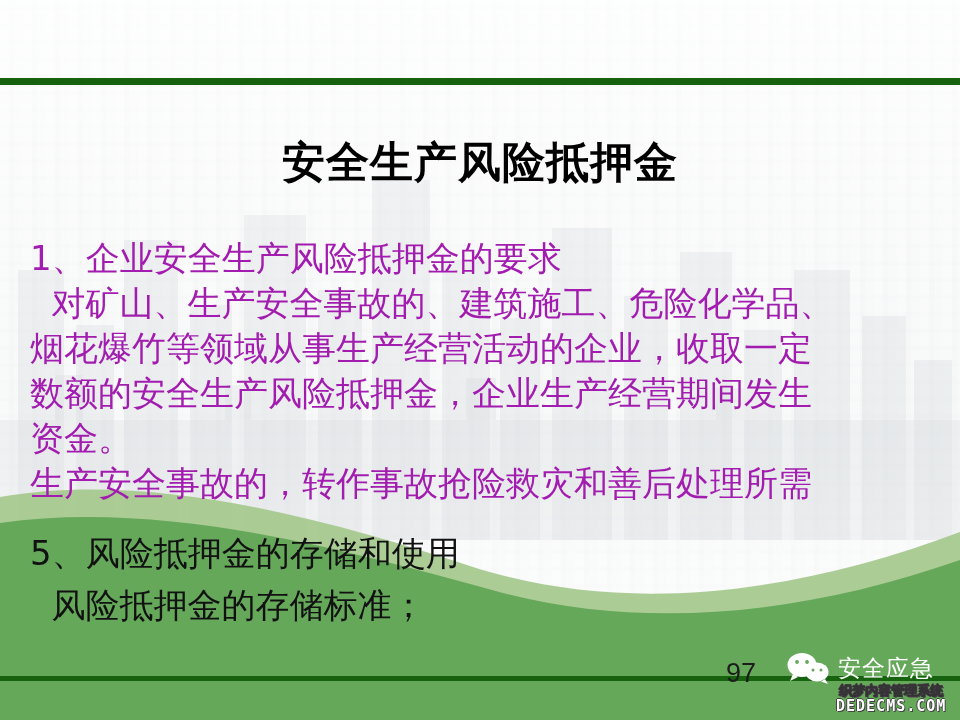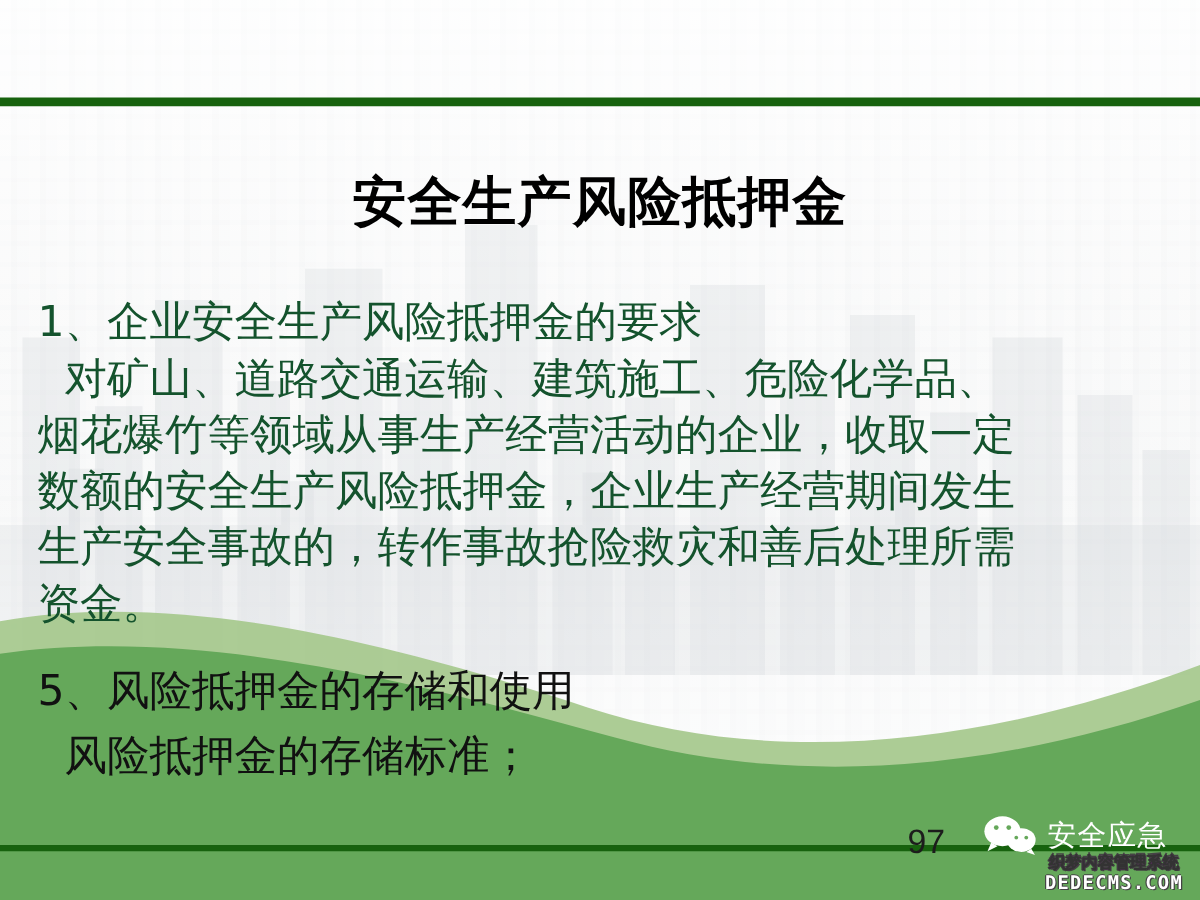--- a/index.html
+++ b/index.html
@@ -92,21 +92,21 @@
     line-height: 1.1;
     color: #000000;
     letter-spacing: 1px;
   }
 
   .body-block {
     position: absolute;
     left: 30px;
     top: 236px;
     width: 912px;
-    color: #14532d;
+    color: #a21caf;
     font-family: "DejaVu Sans", "Liberation Sans", sans-serif;
   }
   .line {
     font-size: 34px;
     line-height: 45px;
     white-space: pre;
     letter-spacing: 0px;
   }
   .line.heading { letter-spacing: 0px; }
   .para-line { font-size: 34px; line-height: 45px; white-space: pre; }
@@ -219,25 +219,25 @@
 
     <path d="M0,523 C160,500 340,548 492,590 C640,631 800,616 960,560 L960,720 L0,720 Z" fill="#65a85a"></path>
   </svg>
 
   <div class="bottom-rule"></div>
 
   <div class="slide-title">安全生产风险抵押金</div>
 
   <div class="body-block">
     <div class="line heading">1、企业安全生产风险抵押金的要求</div>
-    <div class="para-line">  对矿山、道路交通运输、建筑施工、危险化学品、</div>
+    <div class="para-line">  对矿山、生产安全事故的、建筑施工、危险化学品、</div>
     <div class="para-line">烟花爆竹等领域从事生产经营活动的企业，收取一定</div>
     <div class="para-line">数额的安全生产风险抵押金，企业生产经营期间发生</div>
+    <div class="para-line">资金。</div>
     <div class="para-line">生产安全事故的，转作事故抢险救灾和善后处理所需</div>
-    <div class="para-line">资金。</div>
   </div>
 
   <div class="sec2-block">
     <div class="line">5、风险抵押金的存储和使用</div>
     <div class="line">  风险抵押金的存储标准；</div>
   </div>
 
   <div class="page-number">97</div>
 
   <div class="brand">

